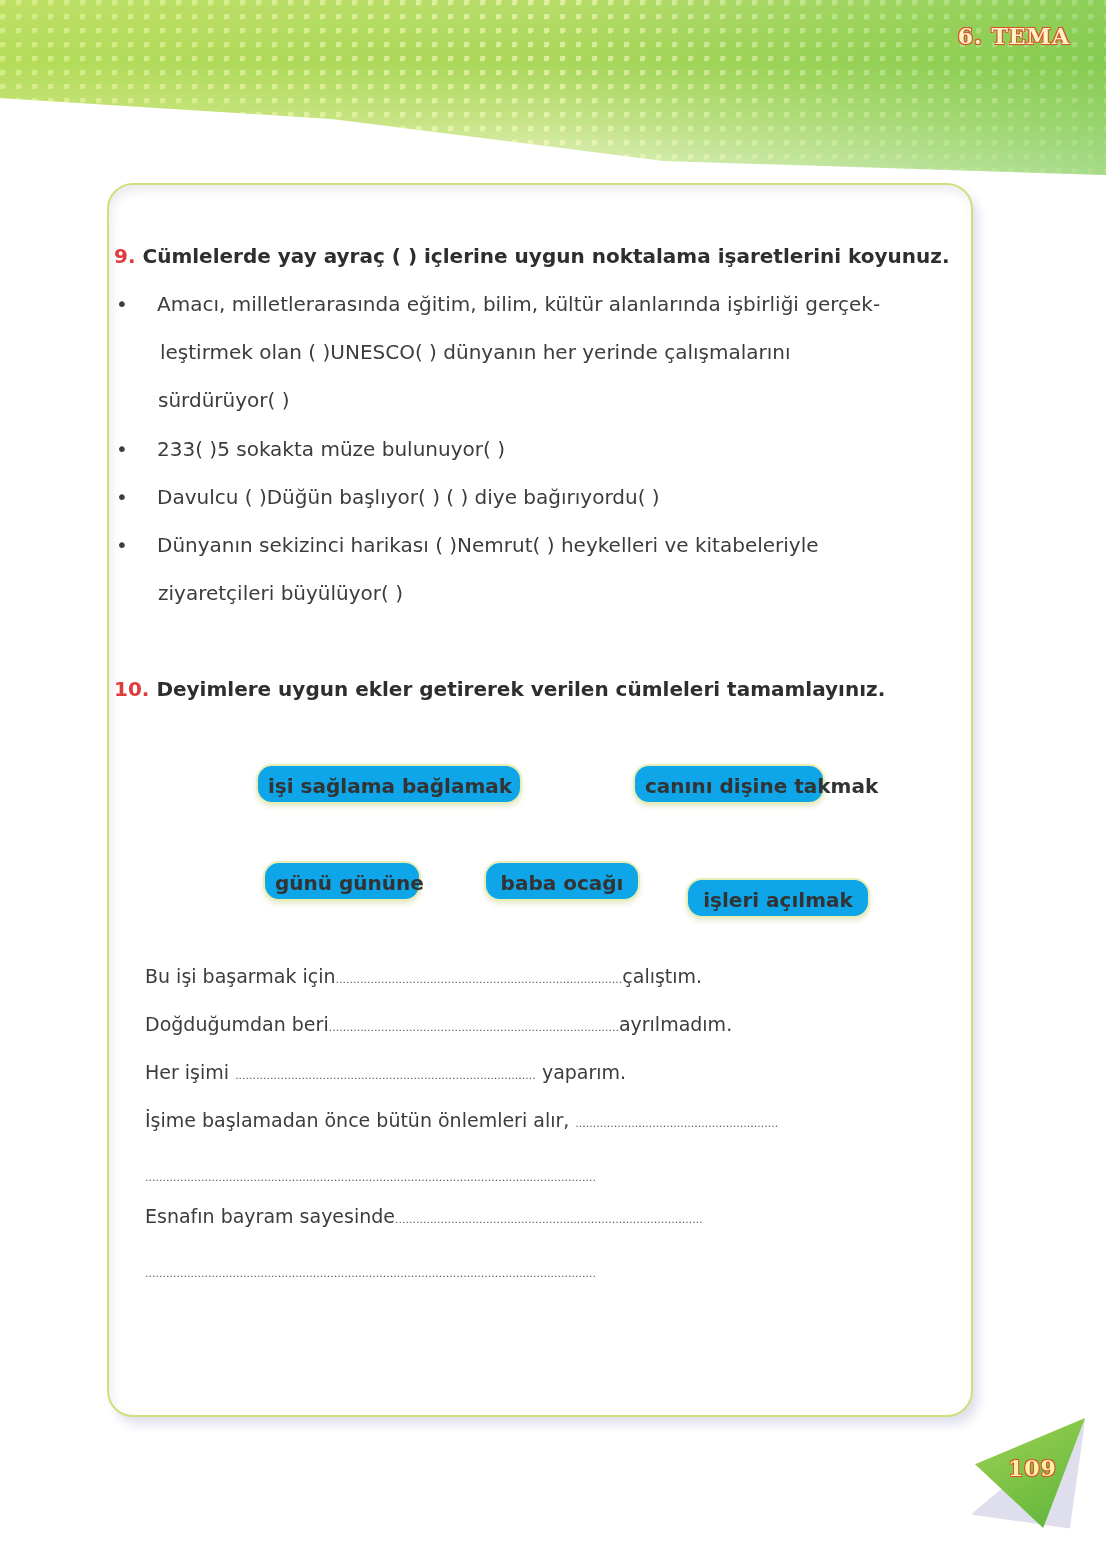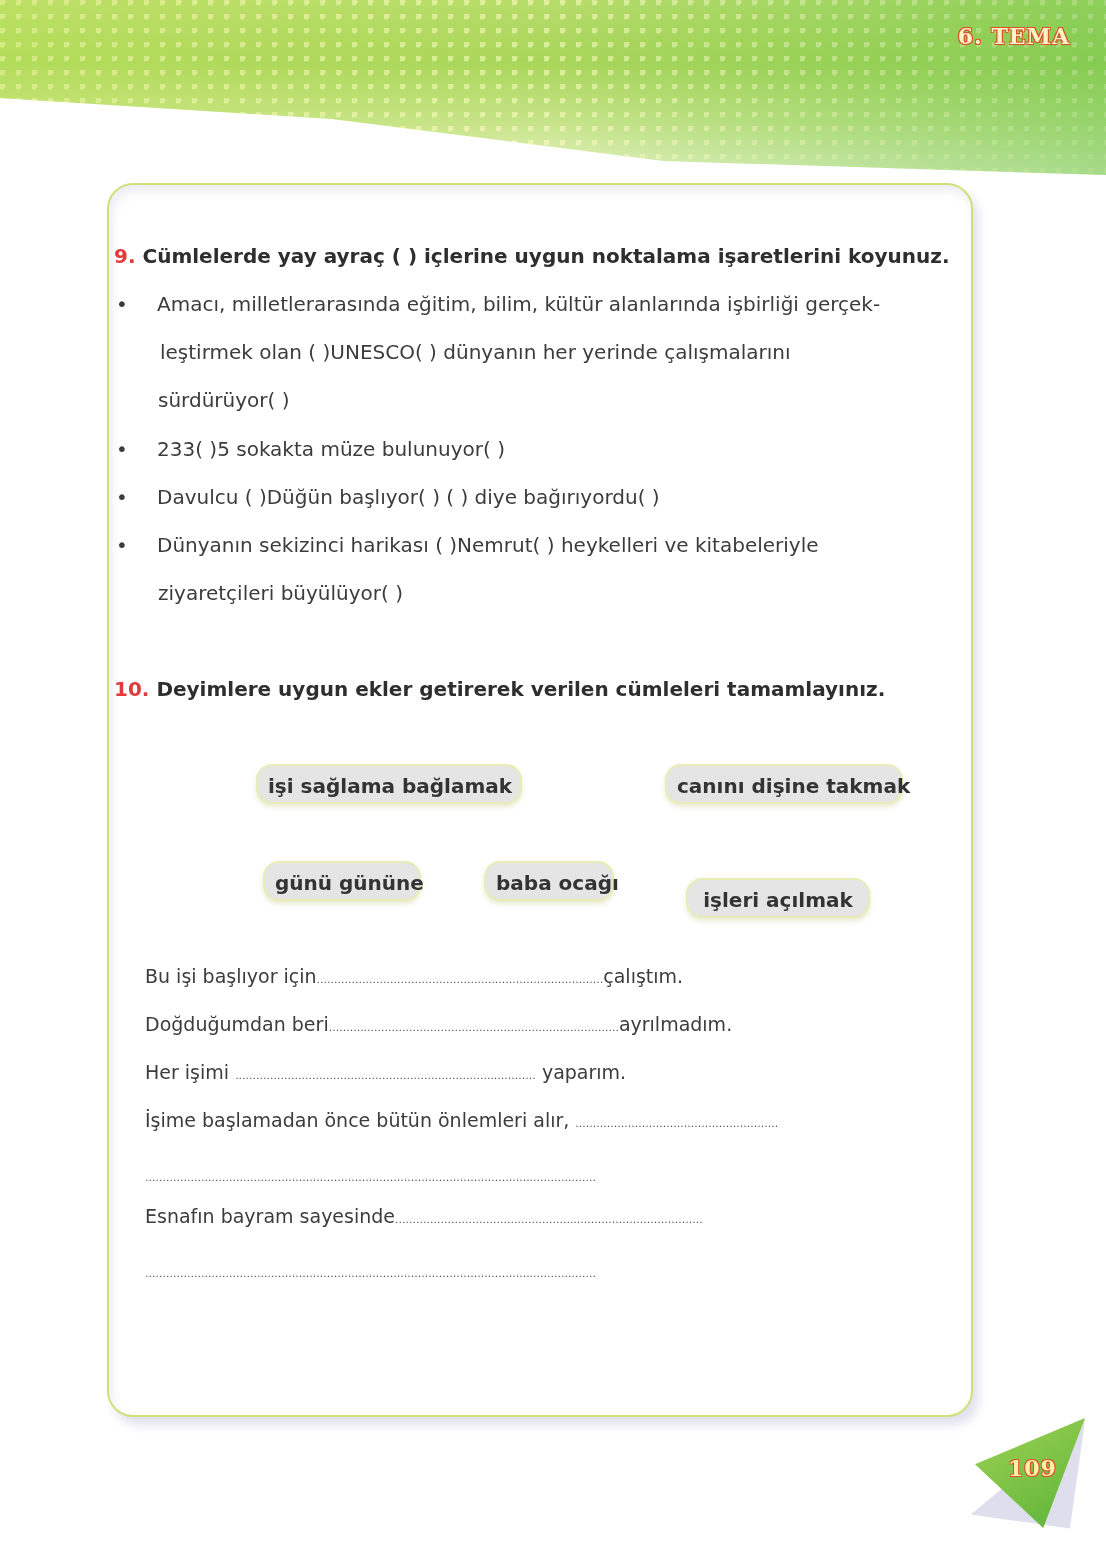--- a/index.html
+++ b/index.html
@@ -39,21 +39,21 @@
   }
   .q-title { position:absolute; font-weight:bold; font-size:20px; color:#2e2e2e; white-space:nowrap; }
   .q-num { color:#e03a3a; }
   .line { position:absolute; font-size:20px; color:#3c3c3c; white-space:nowrap; }
   .bullet { position:absolute; font-size:20px; color:#3c3c3c; }
 
   .chip {
     position:absolute; height:40px; line-height:40px; padding:0 10px;
     border:2.5px solid #e7edb4; border-radius:16px;
     box-shadow: 0 3px 5px rgba(200,210,150,0.45);
-    font-weight:bold; font-size:20px; color:#333; background:#e5e5e5;
+    font-weight:bold; font-size:20px; color:#333; background:#0ea5e9;
     white-space:nowrap; text-align:center; box-sizing:border-box;
   }
   .fill { position:absolute; font-size:19px; color:#3c3c3c; white-space:nowrap; }
   .dots { letter-spacing:0px; color:#555; }
 
   .page-tri-shadow {
     position:absolute; left:978px; top:1412px; width:0; height:0;
     border-left:100px solid transparent;
     border-bottom:110px solid rgba(200,200,225,0.6);
     transform: rotate(8deg);
@@ -99,27 +99,27 @@
 <span class="bullet" style="left:116px; top:533px;">•</span>
 <div class="line" style="left:157px; top:533px;">Dünyanın sekizinci harikası (   )Nemrut(   ) heykelleri ve kitabeleriyle</div>
 <div class="line" style="left:158px; top:581px;text-align:center;">ziyaretçileri büyülüyor(   )</div>
 
 <div class="q-title" style="left:114px; top:677px;">
   <span class="q-num">10.</span>
   <span>Deyimlere uygun ekler getirerek verilen cümleleri tamamlayınız.</span>
 </div>
 
 <div class="chip" style="left:256px; top:764px; width:266px;">işi sağlama bağlamak</div>
-<div class="chip" style="left:633px; top:764px; width:238px;margin-left:32px;">canını dişine takmak</div>
+<div class="chip" style="left:633px; top:764px; width:192px;">canını dişine takmak</div>
 <div class="chip" style="left:263px; top:861px; width:158px;">günü gününe</div>
-<div class="chip" style="left:484px; top:861px; width:130px;text-align:right;">baba ocağı</div>
+<div class="chip" style="left:484px; top:861px; width:156px;">baba ocağı</div>
 <div class="chip" style="left:686px; top:878px; width:184px;">işleri açılmak</div>
 
 <div class="fill" style="left:145px; top:965px;">
-  <span>Bu işi başlıyor için</span><span class="dots" style="font-size:11px;">..................................................................................</span><span>çalıştım.</span>
+  <span>Bu işi başarmak için</span><span class="dots" style="font-size:11px;">..................................................................................</span><span>çalıştım.</span>
 </div>
 <div class="fill" style="left:145px; top:1013px;">
   <span>Doğduğumdan beri</span><span class="dots" style="font-size:11px;">...................................................................................</span><span>ayrılmadım.</span>
 </div>
 <div class="fill" style="left:145px; top:1061px;">
   <span>Her işimi </span><span class="dots" style="font-size:11px;">......................................................................................</span><span> yaparım.</span>
 </div>
 <div class="fill" style="left:145px; top:1109px;">
   <span>İşime başlamadan önce bütün önlemleri alır, </span><span class="dots" style="font-size:11px;">..........................................................</span>
 </div>

